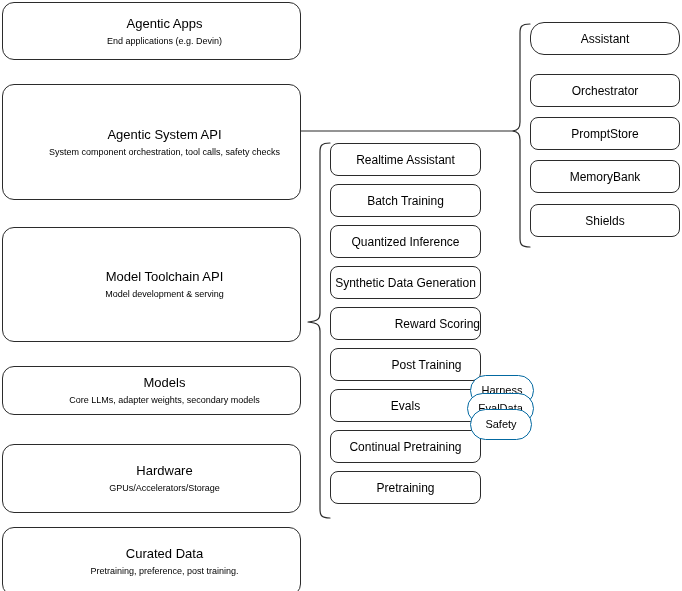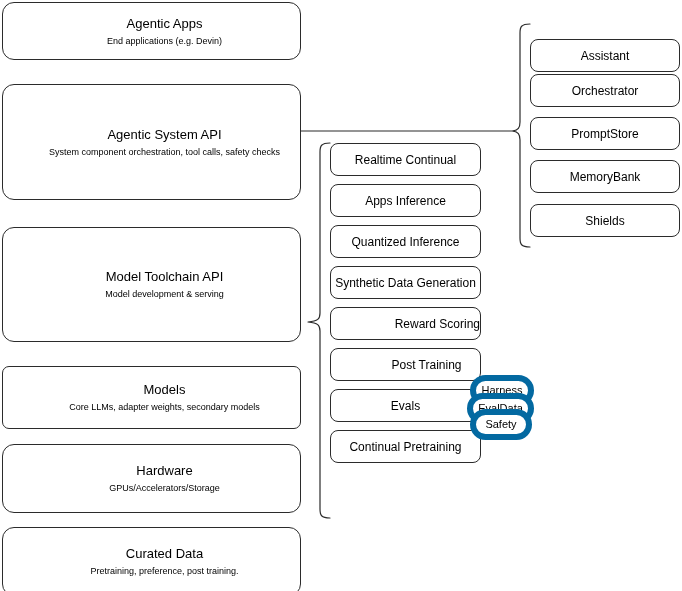--- a/index.html
+++ b/index.html
@@ -69,21 +69,21 @@
   }
   .right-box {
     left: 530px;
     width: 150px;
   }
 
   
   .tag {
     position: absolute;
     box-sizing: border-box;
-    border: 6px solid #0369a1;
+    border: 1px solid #0369a1;
     background: #ffffff;
     border-radius: 999px;
     height: 31px;
     display: flex;
     align-items: center;
     justify-content: center;
     font-size: 11px;
     line-height: 13px;
     white-space: nowrap;
   }
@@ -118,21 +118,21 @@
   <div class="box stack-box" style="top:227px; height:115px;">
     <div class="stack-title">Model Toolchain API</div>
     <div class="stack-sub">Model development &amp; serving</div>
   </div>
 
   <div class="box stack-box" style="top:84px; height:116px;">
     <div class="stack-title">Agentic System API</div>
     <div class="stack-sub">System component orchestration, tool calls, safety checks</div>
   </div>
 
-  <div class="box stack-box" style="top:366px; height:63px;border-radius:7px;">
+  <div class="box stack-box" style="top:366px; height:49px;">
     <div class="stack-title">Models</div>
     <div class="stack-sub">Core LLMs, adapter weights, secondary models</div>
   </div>
 
   <div class="box stack-box" style="top:444px; height:69px;">
     <div class="stack-title">Hardware</div>
     <div class="stack-sub">GPUs/Accelerators/Storage</div>
   </div>
 
   <div class="box stack-box" style="top:527px; height:69px;">
@@ -155,55 +155,58 @@
     <path d="M 330 143
              C 321 143 320 146 320 152
              L 320 313
              C 320 319 318 321 308 322
              C 318 323 320 325 320 331
              L 320 509
              C 320 515 321 518 330 518"></path>
   </svg>
 
   <div class="box pill-box mid-box" style="top:143px;">
-    <span>Realtime Continual</span>
+    <span>Realtime Assistant</span>
   </div>
   <div class="box pill-box mid-box" style="top:184px;">
-    <span>Apps Inference</span>
+    <span>Batch Training</span>
   </div>
   <div class="box pill-box mid-box" style="top:225px;">
     <span>Quantized Inference</span>
   </div>
   <div class="box pill-box mid-box" style="top:266px;">
     <span>Synthetic Data Generation</span>
   </div>
   <div class="box pill-box mid-box" style="top:307px;align-items:flex-end;">
     <span>Reward Scoring</span>
   </div>
   <div class="box pill-box mid-box" style="top:348px;padding-left:42px;">
     <span>Post Training</span>
   </div>
   <div class="box pill-box mid-box" style="top:389px;">
     <span>Evals</span>
   </div>
   <div class="box pill-box mid-box" style="top:430px;">
     <span>Continual Pretraining</span>
   </div>
+  <div class="box pill-box mid-box" style="top:471px;">
+    <span>Pretraining</span>
+  </div>
 
   <div class="tag" style="left:470px; top:375px; width:64px;">
     <span>Harness</span>
   </div>
   <div class="tag" style="left:467px; top:393px; width:67px;">
     <span>EvalData</span>
   </div>
   <div class="tag" style="left:470px; top:409px; width:62px;">
     <span>Safety</span>
   </div>
 
-  <div class="box pill-box right-box" style="top:39px;">
+  <div class="box pill-box right-box" style="top:22px;border-radius:14px;">
     <span>Assistant</span>
   </div>
   <div class="box pill-box right-box" style="top:74px;">
     <span>Orchestrator</span>
   </div>
   <div class="box pill-box right-box" style="top:117px;">
     <span>PromptStore</span>
   </div>
   <div class="box pill-box right-box" style="top:160px;">
     <span>MemoryBank</span>

